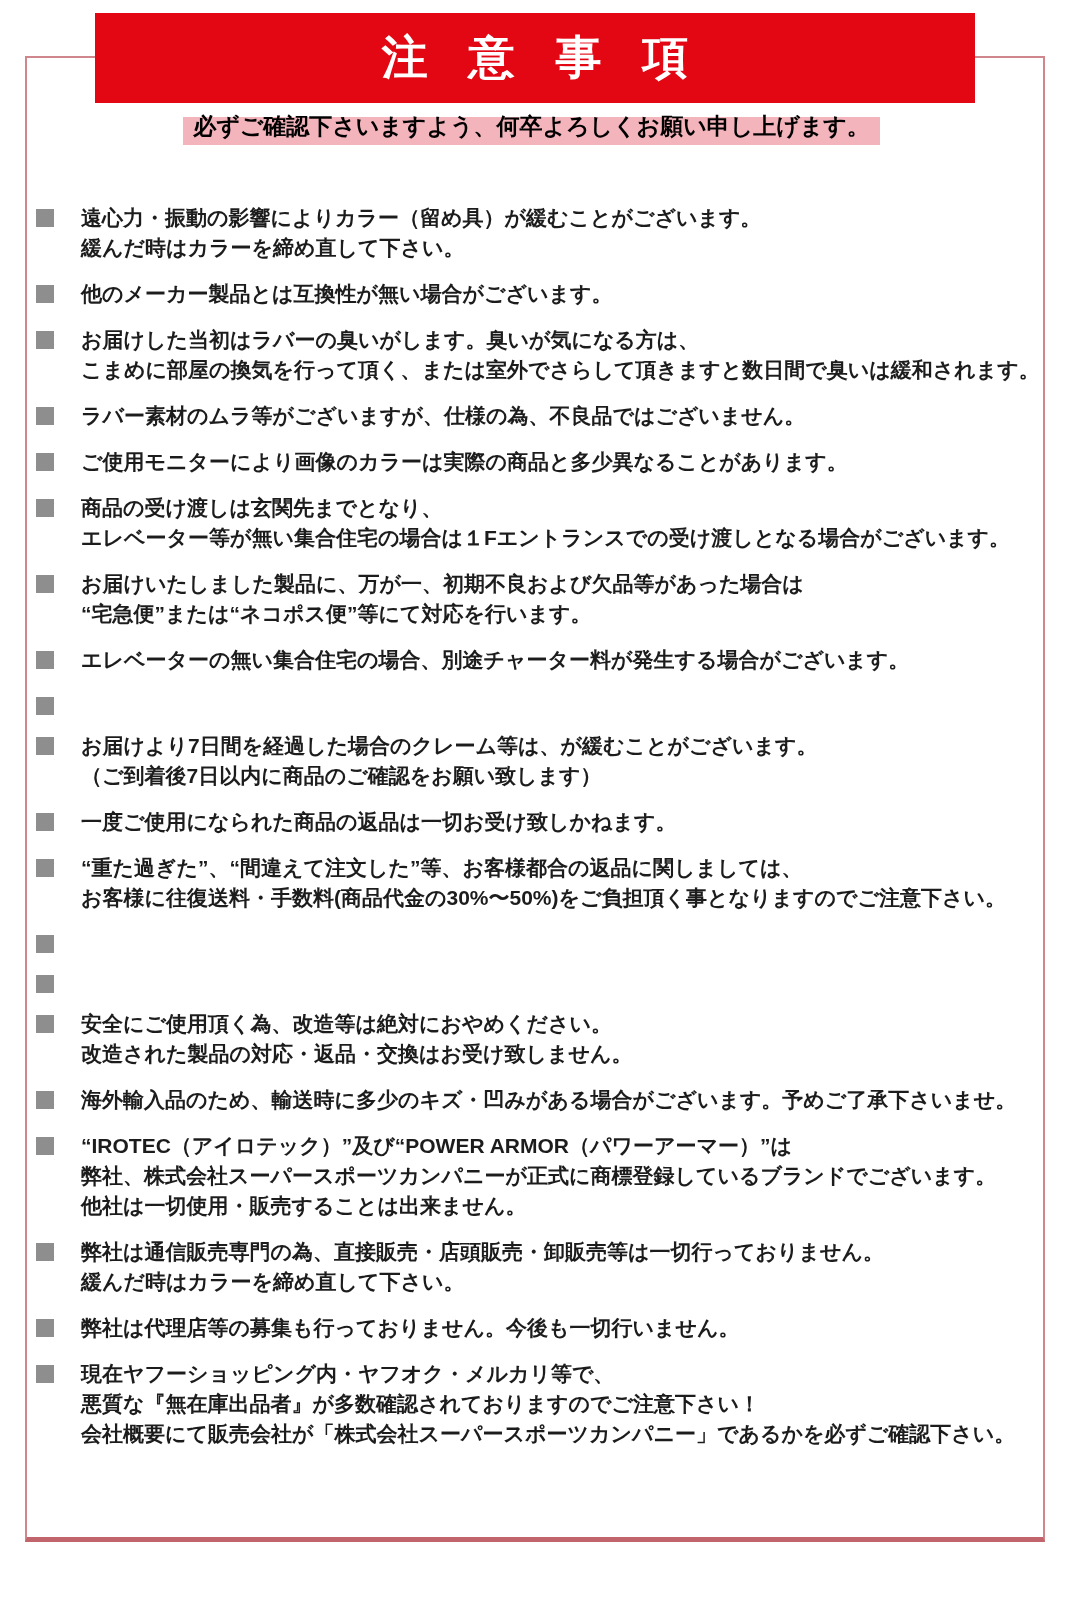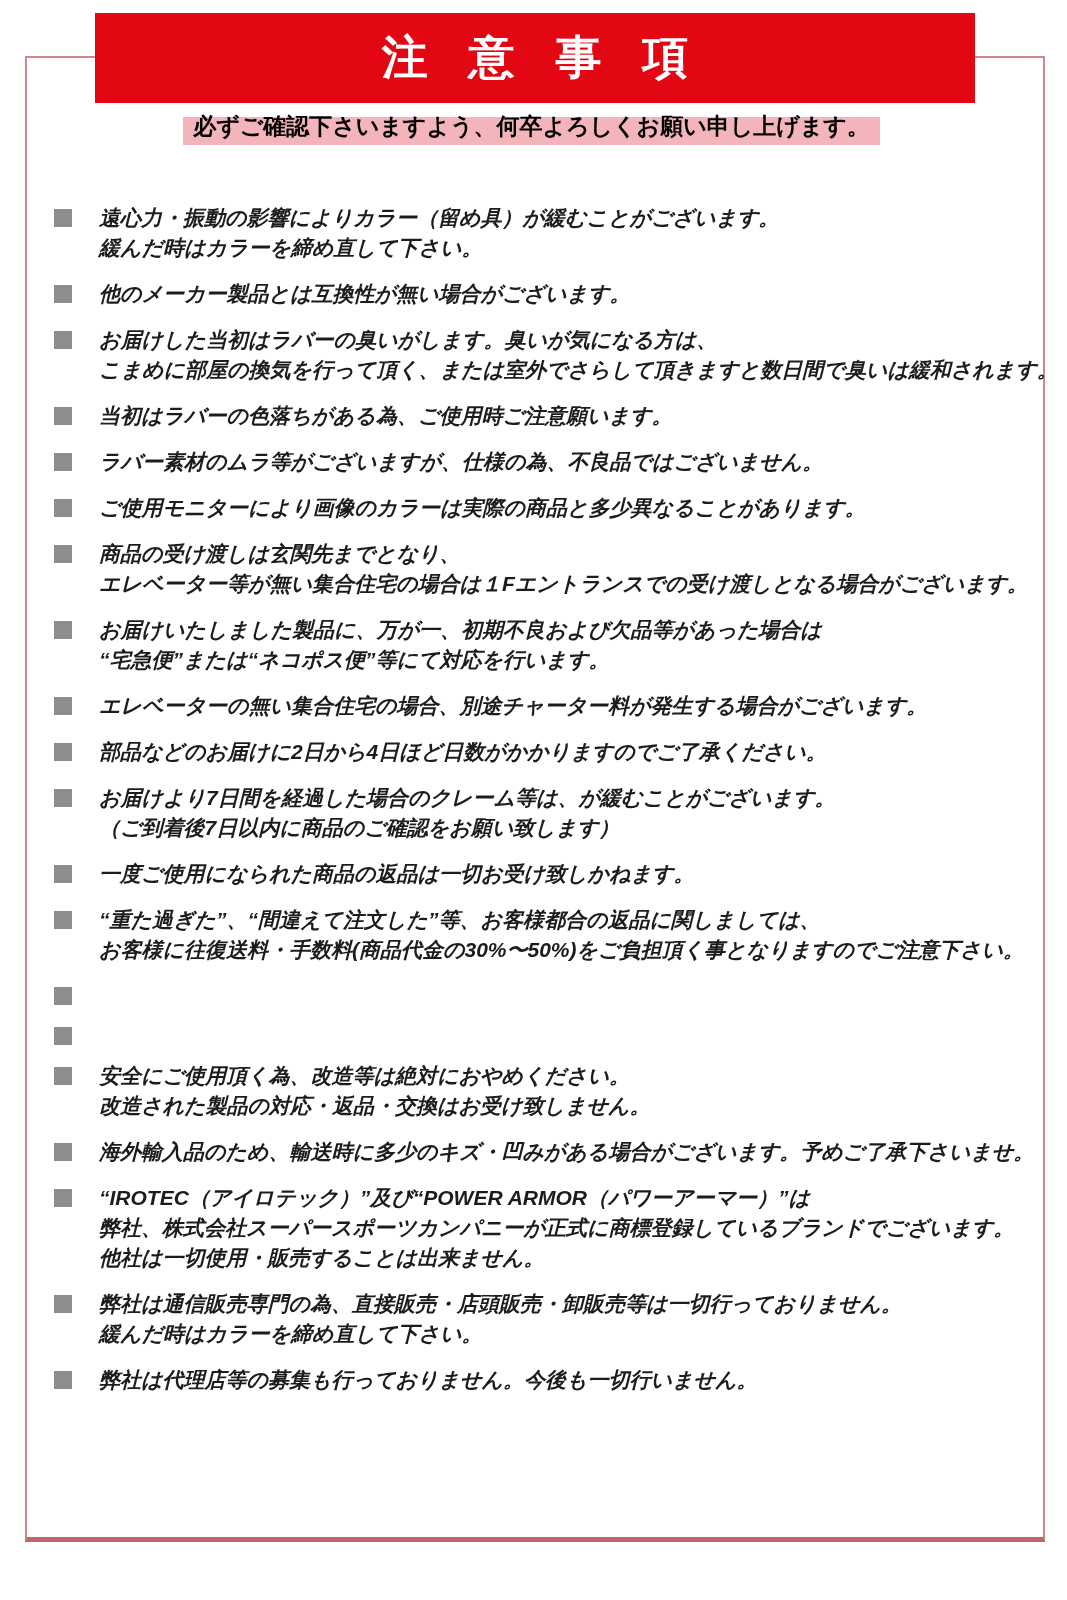--- a/index.html
+++ b/index.html
@@ -37,21 +37,21 @@
   }
   .subtitle-highlight{
     display:inline-block;
     font-size:23px;font-weight:bold;color:#000000;
     line-height:37px;padding:0 10px;
     background:linear-gradient(to bottom, transparent 0 9px, var(--subtitle-highlight) 9px 100%);
     white-space:pre;
   }
 
   .notice-list{
-    position:absolute;left:54px;top:203px;width:965px;z-index:2;font-style:italic;
+    position:absolute;left:36px;top:203px;width:965px;z-index:2;
   }
   .notice-item{
     display:flex;align-items:flex-start;margin-bottom:16px;
   }
   .bullet-square{
     flex:0 0 18px;width:18px;height:18px;margin-top:6px;
     background:var(--bullet-gray);
   }
   .item-text{
     margin-left:27px;
@@ -85,24 +85,20 @@
     <span class="bullet-square"></span>
     <div class="item-text">他のメーカー製品とは互換性が無い場合がございます。</div>
   </div>
 
   <div class="notice-item">
     <span class="bullet-square"></span>
     <div class="item-text">お届けした当初はラバーの臭いがします。臭いが気になる方は、
 こまめに部屋の換気を行って頂く、または室外でさらして頂きますと数日間で臭いは緩和されます。</div>
   </div>
 
-  <div class="notice-item">
-    <span class="bullet-square"></span>
-    <div class="item-text">当初はラバーの色落ちがある為、ご使用時ご注意願います。</div>
-  </div>
 
   <div class="notice-item">
     <span class="bullet-square"></span>
     <div class="item-text">ラバー素材のムラ等がございますが、仕様の為、不良品ではございません。</div>
   </div>
 
   <div class="notice-item">
     <span class="bullet-square"></span>
     <div class="item-text">ご使用モニターにより画像のカラーは実際の商品と多少異なることがあります。</div>
   </div>
@@ -119,21 +115,20 @@
 “宅急便”または“ネコポス便”等にて対応を行います。</div>
   </div>
 
   <div class="notice-item">
     <span class="bullet-square"></span>
     <div class="item-text">エレベーターの無い集合住宅の場合、別途チャーター料が発生する場合がございます。</div>
   </div>
 
   <div class="notice-item">
     <span class="bullet-square"></span>
-    <div class="item-text">部品などのお届けに2日から4日ほど日数がかかりますのでご了承ください。</div>
   </div>
 
   <div class="notice-item">
     <span class="bullet-square"></span>
     <div class="item-text">お届けより7日間を経過した場合のクレーム等は、が緩むことがございます。
 （ご到着後7日以内に商品のご確認をお願い致します）</div>
   </div>
 
   <div class="notice-item">
     <span class="bullet-square"></span>
@@ -176,15 +171,21 @@
     <span class="bullet-square"></span>
     <div class="item-text">弊社は通信販売専門の為、直接販売・店頭販売・卸販売等は一切行っておりません。
 緩んだ時はカラーを締め直して下さい。</div>
   </div>
 
   <div class="notice-item">
     <span class="bullet-square"></span>
     <div class="item-text">弊社は代理店等の募集も行っておりません。今後も一切行いません。</div>
   </div>
 
+  <div class="notice-item">
+    <span class="bullet-square"></span>
+    <div class="item-text">現在ヤフーショッピング内・ヤフオク・メルカリ等で、
+悪質な『無在庫出品者』が多数確認されておりますのでご注意下さい！
+会社概要にて販売会社が「株式会社スーパースポーツカンパニー」であるかを必ずご確認下さい。</div>
+  </div>
 </div>
 
 </div>
 
 </body></html>

